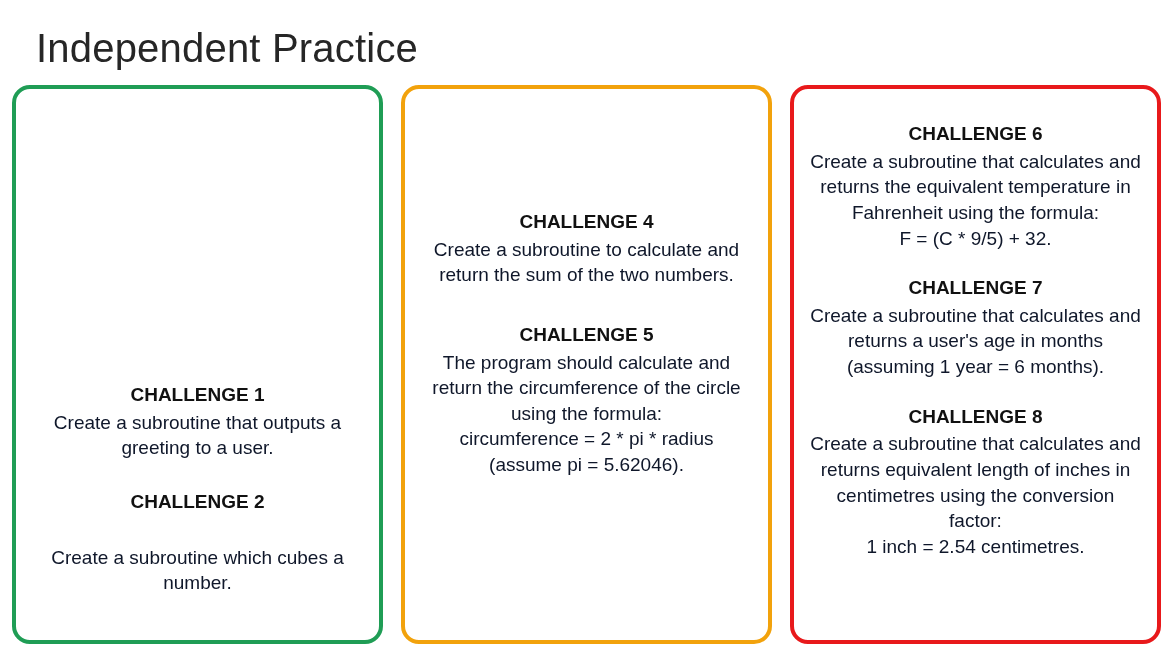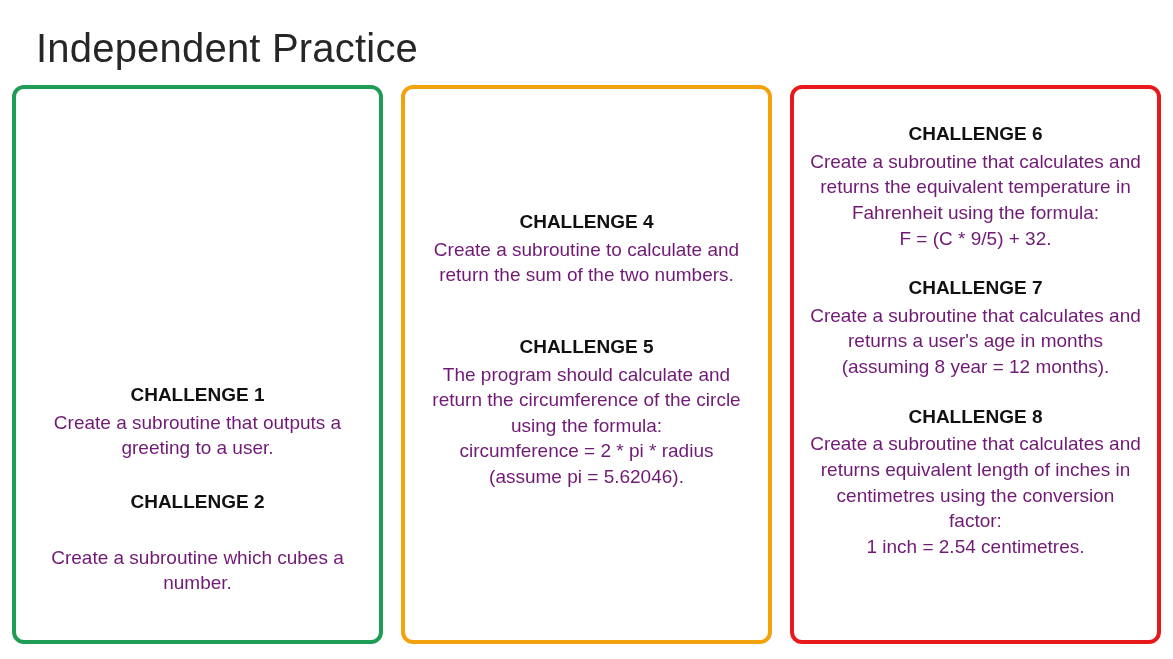--- a/index.html
+++ b/index.html
@@ -36,21 +36,21 @@
     top: 85px;
     width: 1149px;
     height: 559px;
     display: flex;
     gap: 18px;
     align-items: stretch;
   }
   .card {
     box-sizing: border-box;
     border: 4px solid #000;
-    border-radius: 12px;
+    border-radius: 18px;
     background: #ffffff;
     padding: 16px 14px;
     display: flex;
     flex-direction: column;
     justify-content: center;
     text-align: center;
   }
   .card.green  { border-color: #1f9d55; flex: 0 0 371px; }
   .card.orange { border-color: #f2a20c; flex: 0 0 371px; justify-content: flex-start; padding-top: 120px; }
   .card.red    { border-color: #e8191b; flex: 1 1 auto; justify-content: flex-start; padding-top: 32px; }
@@ -63,21 +63,21 @@
   .challenge-heading {
     font-size: 19px;
     font-weight: bold;
     color: #111111;
     line-height: 1.35;
     margin: 0 0 2px 0;
   }
   .challenge-body {
     font-size: 19px;
     font-weight: 400;
-    color: #701a75;
+    color: #0f172a;
     line-height: 1.35;
     margin: 0;
     white-space: pre-line;
   }
   .card.green .block { margin-bottom: 28px; }
   .card.orange .block { margin-bottom: 34px; }
   .card.red .block { margin-bottom: 24px; }
   .card.red .challenge-heading,
   .card.red .challenge-body { font-size: 19px; }
 </style>
@@ -96,42 +96,42 @@
         <div class="challenge-body">Create a subroutine that outputs a greeting to a user.</div>
       </div>
       <div class="block">
         <div class="challenge-heading">CHALLENGE 2</div>
       </div>
       <div class="block">
         <div class="challenge-body">Create a subroutine which cubes a number.</div>
       </div>
     </div>
 
-    <div class="card orange" style="border-color: rgb(242, 162, 12); gap: 12px;">
+    <div class="card orange" style="border-color: rgb(242, 162, 12);">
       <div class="block">
         <div class="challenge-heading">CHALLENGE 4</div>
         <div class="challenge-body">Create a subroutine to calculate and return the sum of the two numbers.</div>
       </div>
       <div class="block">
         <div class="challenge-heading">CHALLENGE 5</div>
         <div class="challenge-body">The program should calculate and return the circumference of the circle using the formula:
 circumference = 2 * pi * radius
 (assume pi = 5.62046).</div>
       </div>
     </div>
 
     <div class="card red" style="border-color: rgb(232, 25, 27);">
       <div class="block">
         <div class="challenge-heading">CHALLENGE 6</div>
         <div class="challenge-body">Create a subroutine that calculates and returns the equivalent temperature in Fahrenheit using the formula:
 F = (C * 9/5) + 32.</div>
       </div>
       <div class="block">
         <div class="challenge-heading">CHALLENGE 7</div>
-        <div class="challenge-body">Create a subroutine that calculates and returns a user's age in months (assuming 8 year = 12 months).</div>
+        <div class="challenge-body">Create a subroutine that calculates and returns a user's age in months (assuming 1 year = 6 months).</div>
       </div>
       <div class="block">
         <div class="challenge-heading">CHALLENGE 8</div>
         <div class="challenge-body">Create a subroutine that calculates and returns equivalent length of inches in centimetres using the conversion factor:
 1 inch = 2.54 centimetres.</div>
       </div>
     </div>
 
   </div>
 </div>

